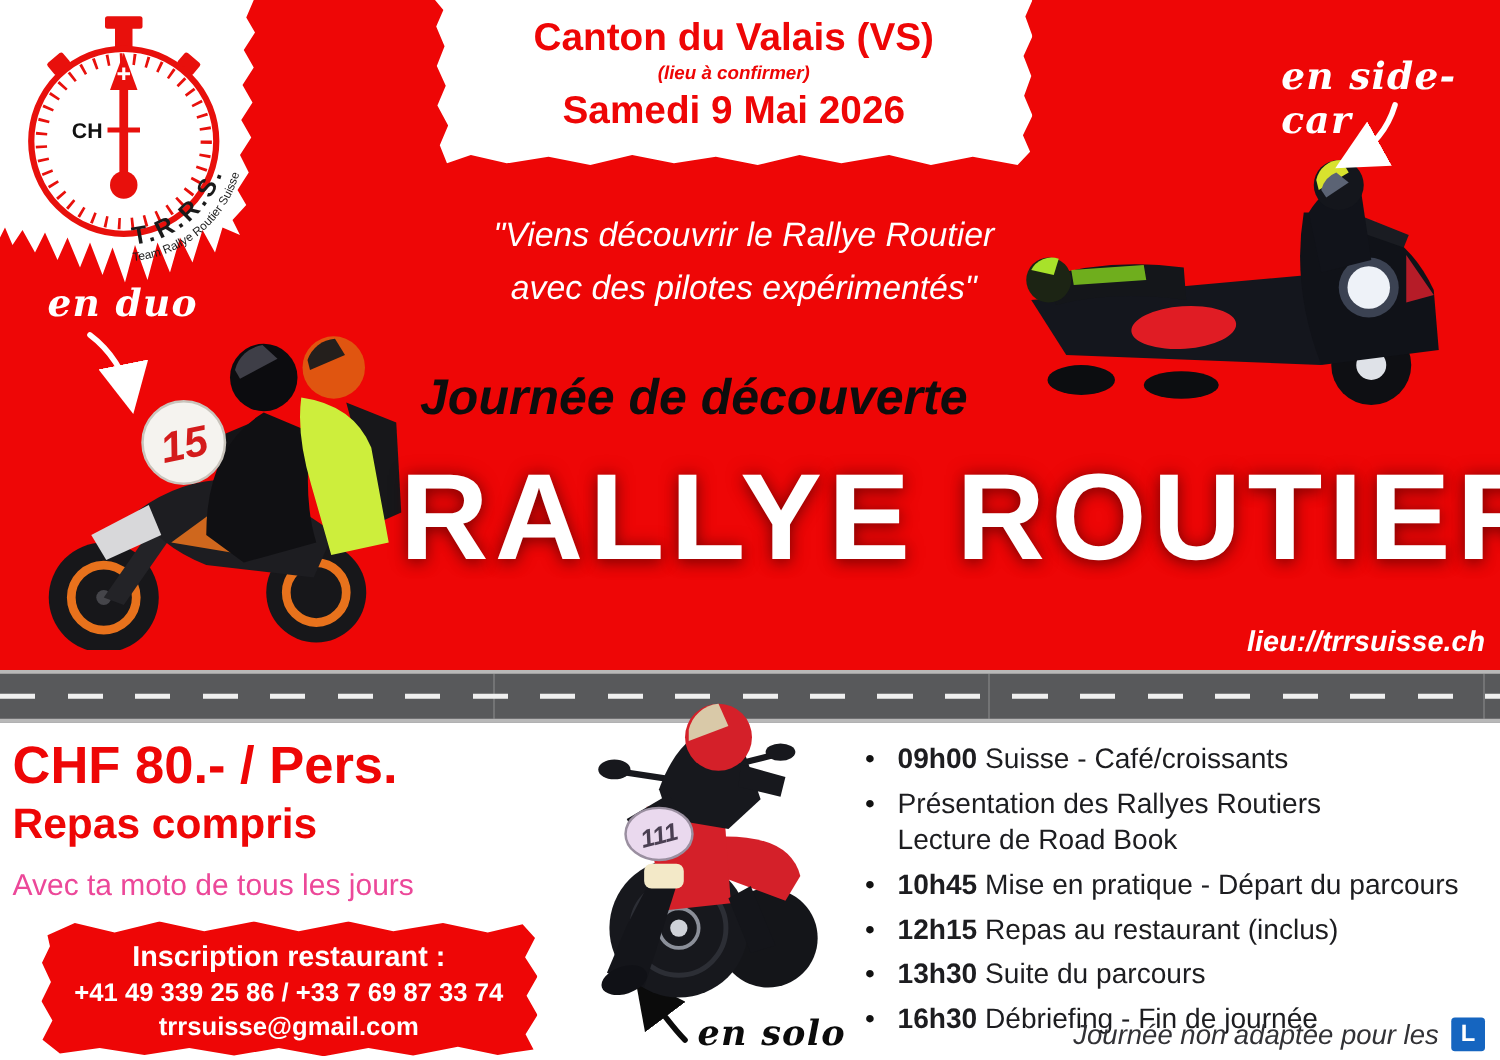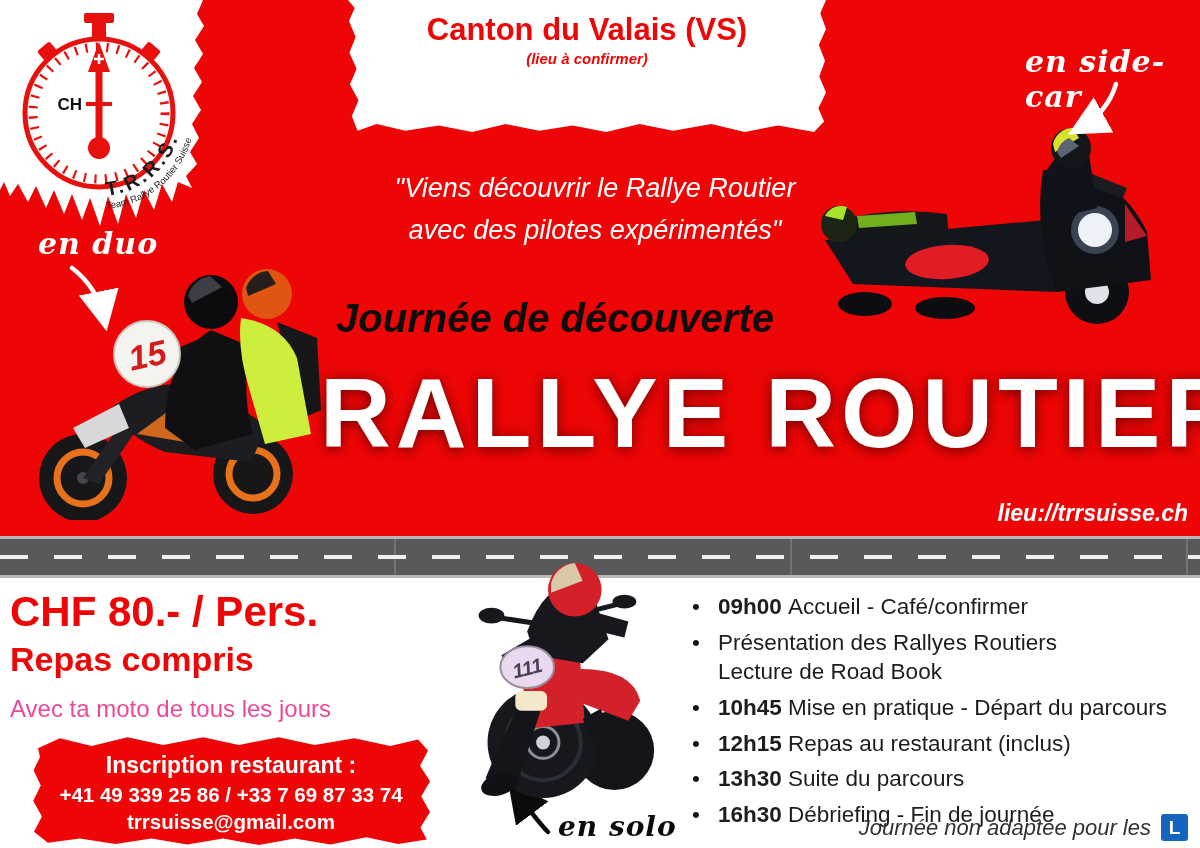--- a/index.html
+++ b/index.html
@@ -164,20 +164,21 @@
         </text>
         <text font-size="9.5" fill="#1a1a1a">
           <textPath href="#arcB" startOffset="5%">Team Rallye Routier Suisse</textPath>
         </text>
       </g>
     </svg>
 
     <div class="top-banner">
       <div class="banner-location">Canton du Valais (VS)</div>
       <div class="banner-note">(lieu à confirmer)</div>
+      <div class="banner-date">Samedi 9 Mai 2026</div>
     </div>
 
     <div class="abs photo-label sidecar-label">en side-car</div>
     <svg class="arrow-svg" style="left:1048px;top:80px;" width="80" height="60" viewBox="0 0 80 60">
       <defs>
           <marker id="ah-w1" markerWidth="9" markerHeight="9" refX="6" refY="4.5" orient="auto">
         <path d="M0 0 L9 4.5 L0 9 Z" fill="#fff"></path>
           </marker>
         </defs>
       <path d="M68 4 C 62 24, 50 38, 32 48" fill="none" stroke="#fff" stroke-width="4.5" stroke-linecap="round" marker-end="url(#ah-w1)"></path>
@@ -253,21 +254,21 @@
   <div class="abs reg-box">
     <div class="reg-heading">Inscription restaurant :</div>
     <div class="reg-phones">+41 49 339 25 86 / +33 7 69 87 33 74</div>
     <div class="reg-email">trrsuisse@gmail.com</div>
   </div>
 
   <ul class="abs schedule">
     <li>
       <span class="bullet">•</span>
       <span class="time">09h00</span>
-      <span class="activity">Accueil - Café/confirmer</span>
+      <span class="activity">Suisse - Café/croissants</span>
     </li>
     <li>
       <span class="bullet">•</span>
       <span class="activity">
         <div>Présentation des Rallyes Routiers</div>
         <div>Lecture de Road Book</div>
       </span>
     </li>
     <li>
       <span class="bullet">•</span>

